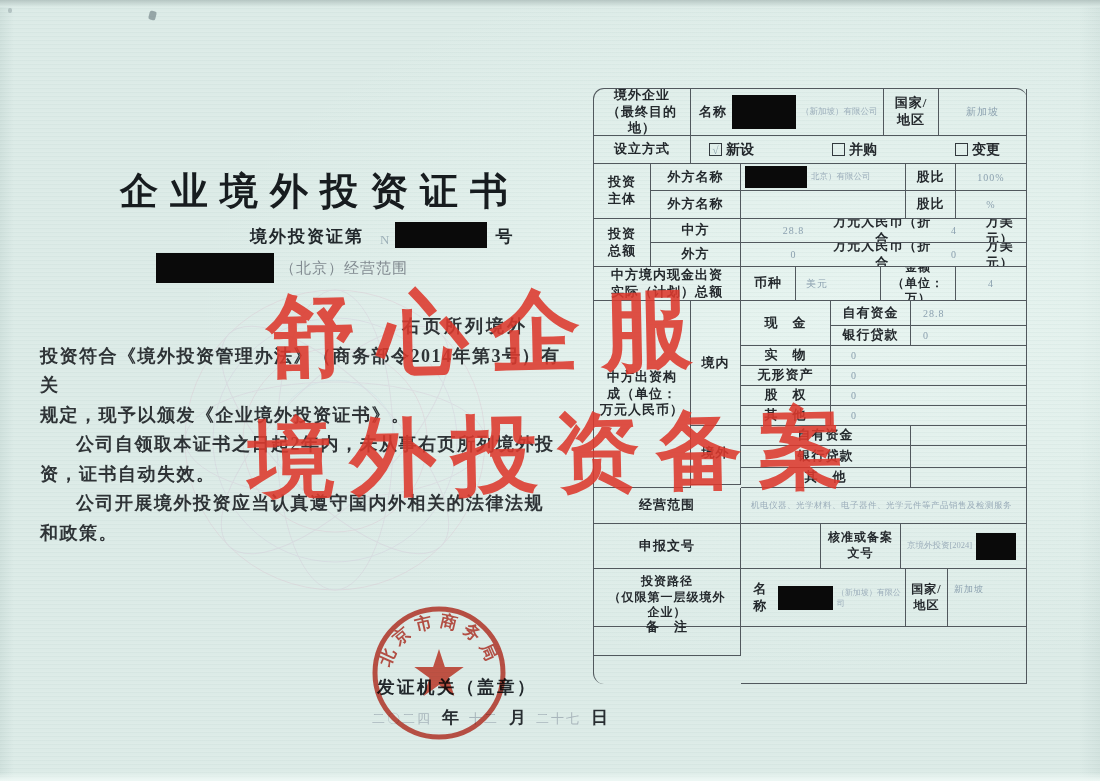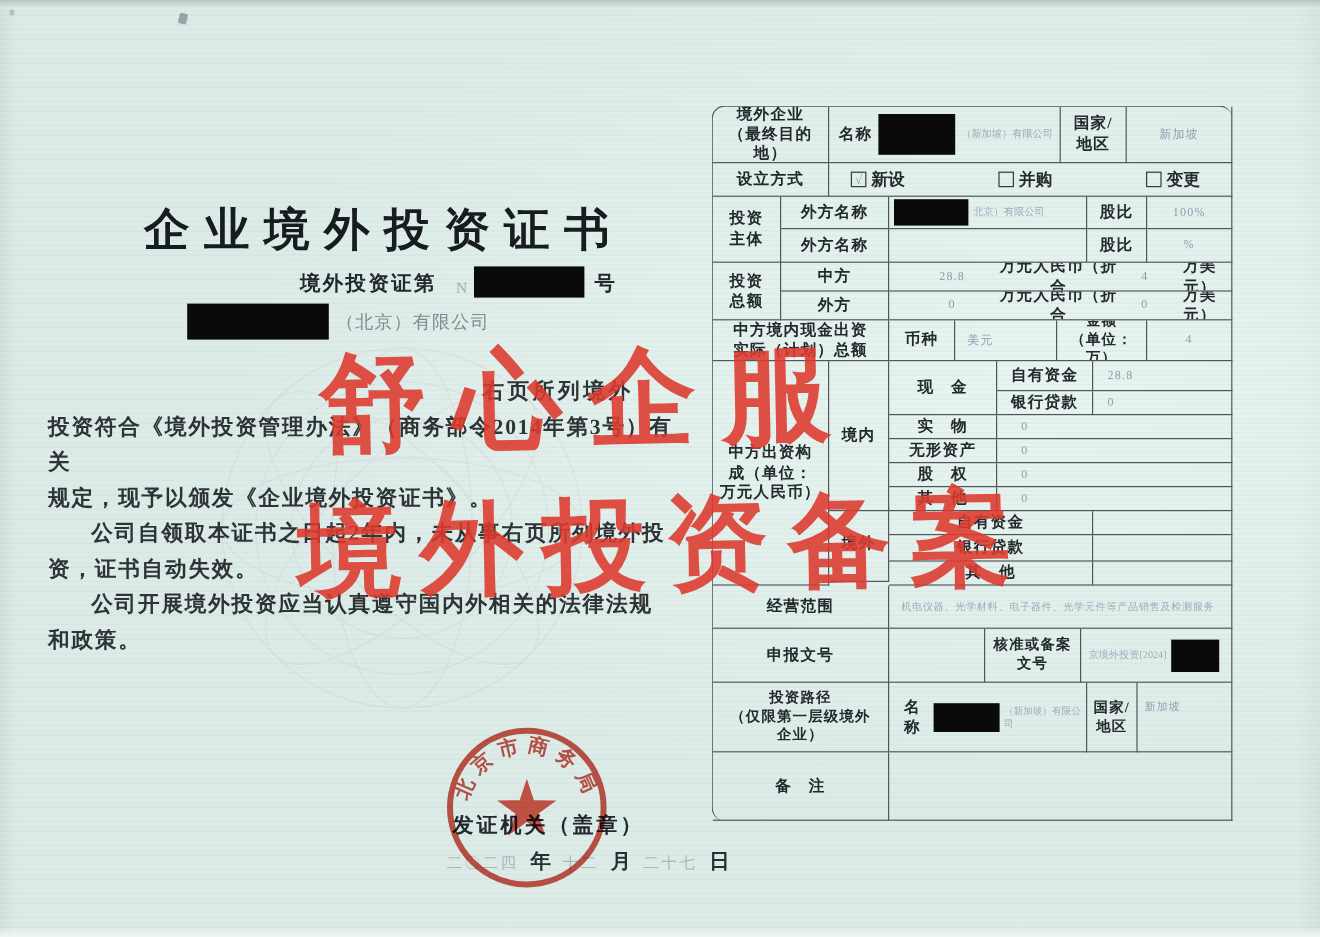--- a/index.html
+++ b/index.html
@@ -84,21 +84,21 @@
 
   <div class="subtitle">
     <span>境外投资证第</span>
     <span class="faintN">N</span>
     <span class="redact num-redact"></span>
     <span>号</span>
   </div>
 
   <div class="company-line">
     <span class="redact co-redact"></span>
-    <span class="co-suffix">（北京）有限公司</span>
+    <span class="co-suffix">（北京）经营范围</span>
   </div>
 
   <div class="bodytext">
     <div class="frag">右页所列境外</div>
     <div>投资符合《境外投资管理办法》（商务部令2014年第3号）有关</div>
     <div>规定，现予以颁发《企业境外投资证书》。</div>
     <div class="ind">公司自领取本证书之日起2年内，未从事右页所列境外投</div>
     <div>资，证书自动失效。</div>
     <div class="ind">公司开展境外投资应当认真遵守国内外相关的法律法规</div>
     <div>和政策。</div>
@@ -330,21 +330,21 @@
       <span class="val-xs" style="font-size:8px;">（新加坡）有限公司</span>
     </div>
     <div class="cell" style="left:312px;top:480px;width:42px;height:58px;">
         <span class="lbl lbl-sm">国家/
 地区</span>
       </div>
     <div class="cell left-pad" style="left:354px;top:480px;width:79px;height:58px;padding-left:6px;align-items:flex-start;padding-top:14px;">
         <span class="val" style="font-size:9px;">新加坡</span>
       </div>
 
-    <div class="cell" style="left:0;top:538px;width:147px;height:57px;">
+    <div class="cell" style="left:0;top:510px;width:147px;height:57px;">
         <span class="lbl">备　注</span>
       </div>
     <div class="cell" style="left:147px;top:538px;width:286px;height:57px;"></div>
   </div>
 
   <div class="wm wm1">舒心企服</div>
   <div class="wm wm2">境外投资备案</div>
 </div>
 
 </body></html>

